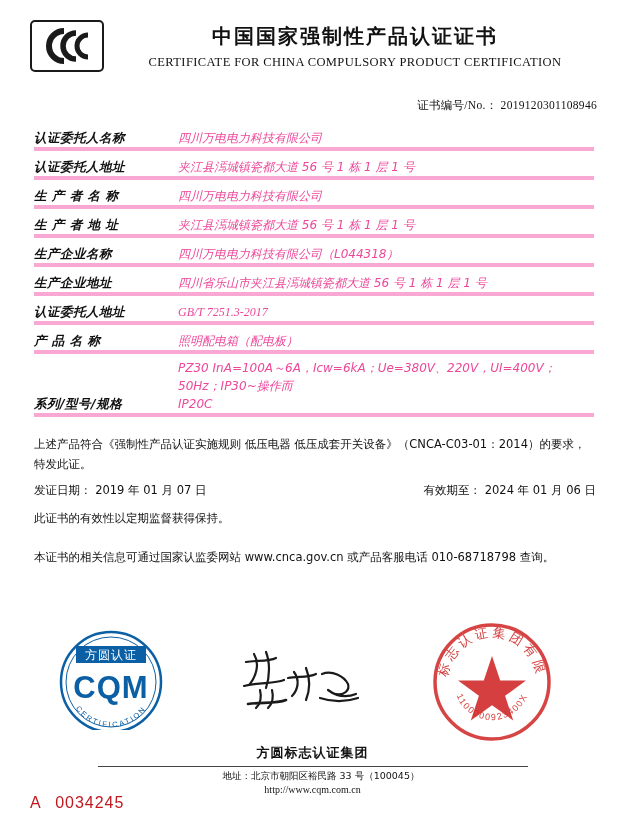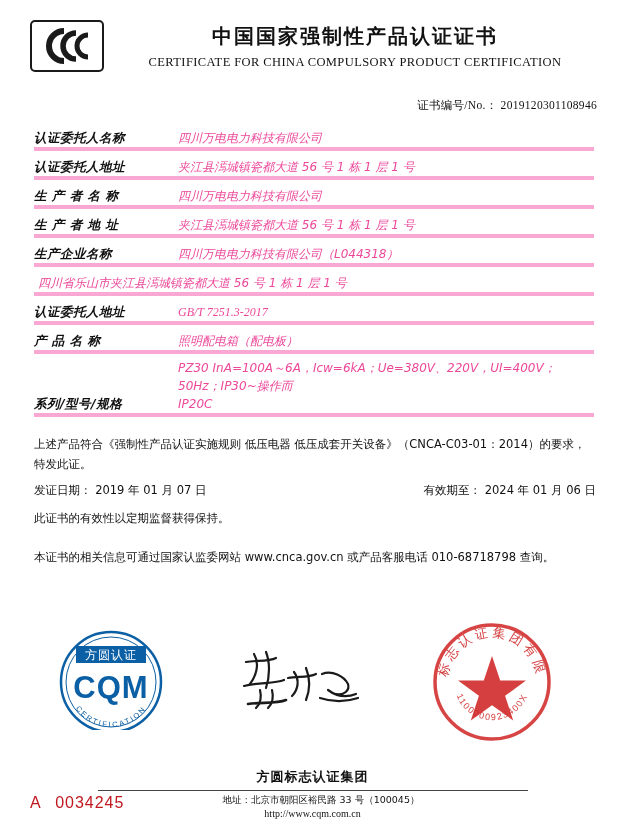--- a/index.html
+++ b/index.html
@@ -169,21 +169,21 @@
     left: 430px;
     top: 2px;
     width: 124px;
     height: 124px;
   }
 
   
   .footer {
     position: absolute;
     left: 0;
-    top: 768px;
+    top: 744px;
     width: 625px;
     text-align: center;
   }
   .footer-org {
     font-family: "DejaVu Sans", "Liberation Sans", sans-serif;
     font-size: 13px;
     font-weight: bold;
     letter-spacing: 1px;
     color: #111;
   }
@@ -264,20 +264,21 @@
       <div class="label">生 产 者 地 址</div>
       <div class="value">夹江县漹城镇瓷都大道 56 号 1 栋 1 层 1 号</div>
     </div>
 
     <div class="row">
       <div class="label">生产企业名称</div>
       <div class="value">四川万电电力科技有限公司（L044318）</div>
     </div>
 
     <div class="row">
+      <div class="label">生产企业地址</div>
       <div class="value">四川省乐山市夹江县漹城镇瓷都大道 56 号 1 栋 1 层 1 号</div>
     </div>
 
     <div class="row">
       <div class="label">认证委托人地址</div>
       <div class="value mono">GB/T 7251.3-2017</div>
     </div>
 
     <div class="row">
       <div class="label">产 品 名 称</div>

